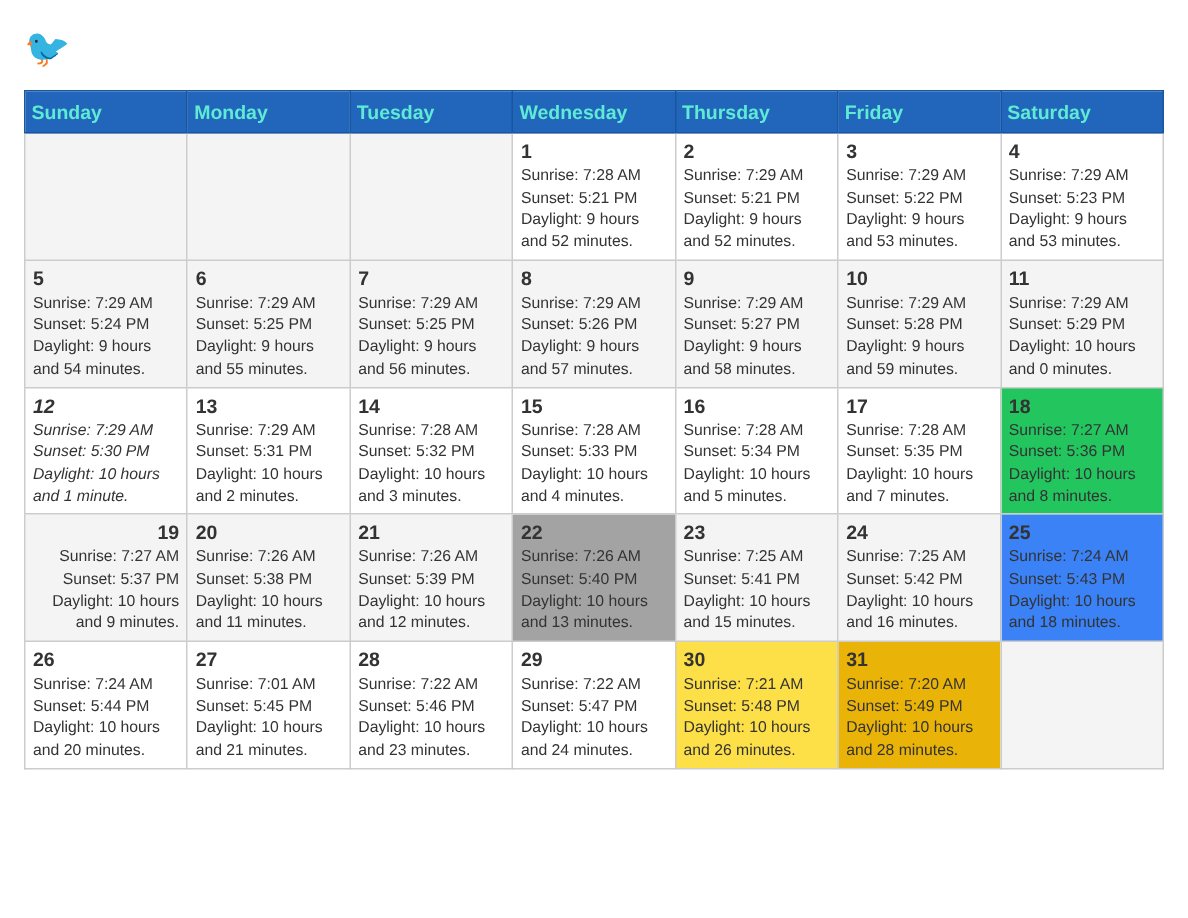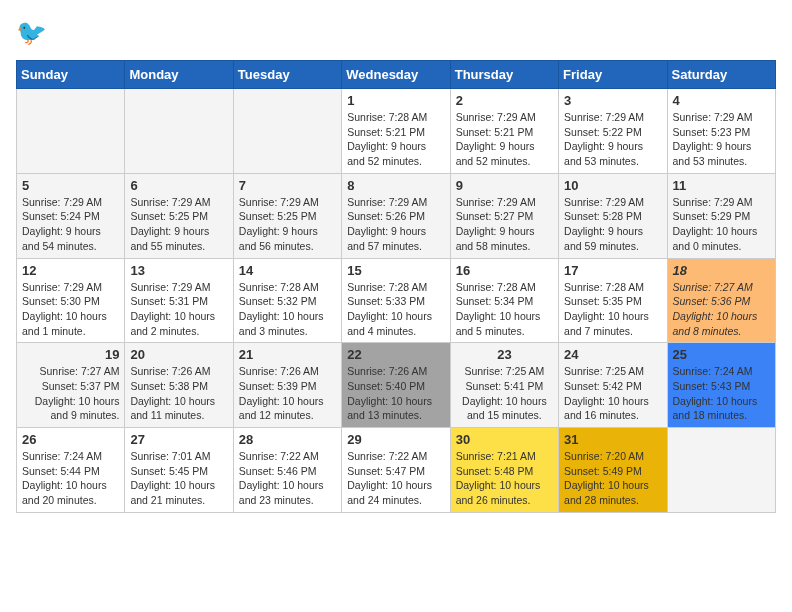--- a/index.html
+++ b/index.html
@@ -47,21 +47,21 @@
       font-weight: normal;
       color: #333;
     }
     .calendar {
       width: 100%;
       border-collapse: collapse;
       border: 1px solid #ccc;
     }
     .calendar th {
       background: #2266bb;
-      color: #ffffff;
+      color: #5eead4;
       font-size: 13px;
       padding: 6px 4px;
       text-align: left;
       border: 1px solid #1a55a0;
       font-weight: bold;
     }
     .calendar td {
       border: 1px solid #ccc;
       vertical-align: top;
       padding: 4px 5px;
@@ -193,21 +193,21 @@
 Daylight: 9 hours and 59 minutes.</div>
         </td>
         <td style="background: rgb(244, 244, 244);">
           <div class="day-number">11</div>
           <div class="day-info" style="white-space: pre-line;">Sunrise: 7:29 AM
 Sunset: 5:29 PM
 Daylight: 10 hours and 0 minutes.</div>
         </td>
       </tr>
       <tr>
-        <td style="background: rgb(255, 255, 255);">
+        <td style="background: rgb(255, 255, 255); font-style: italic;">
           <div class="day-number">12</div>
           <div class="day-info" style="white-space: pre-line;">Sunrise: 7:29 AM
 Sunset: 5:30 PM
 Daylight: 10 hours and 1 minute.</div>
         </td>
         <td style="background: rgb(255, 255, 255);">
           <div class="day-number">13</div>
           <div class="day-info" style="white-space: pre-line;">Sunrise: 7:29 AM
 Sunset: 5:31 PM
 Daylight: 10 hours and 2 minutes.</div>
@@ -229,21 +229,21 @@
           <div class="day-info" style="white-space: pre-line;">Sunrise: 7:28 AM
 Sunset: 5:34 PM
 Daylight: 10 hours and 5 minutes.</div>
         </td>
         <td style="background: rgb(255, 255, 255);">
           <div class="day-number">17</div>
           <div class="day-info" style="white-space: pre-line;">Sunrise: 7:28 AM
 Sunset: 5:35 PM
 Daylight: 10 hours and 7 minutes.</div>
         </td>
-        <td style="background: #fdba74; font-style: italic;">
+        <td style="background: #22c55e;">
           <div class="day-number">18</div>
           <div class="day-info" style="white-space: pre-line;">Sunrise: 7:27 AM
 Sunset: 5:36 PM
 Daylight: 10 hours and 8 minutes.</div>
         </td>
       </tr>
       <tr>
         <td style="background: rgb(244, 244, 244); text-align: right;">
           <div class="day-number">19</div>
           <div class="day-info" style="white-space: pre-line;">Sunrise: 7:27 AM
@@ -261,21 +261,21 @@
           <div class="day-info" style="white-space: pre-line;">Sunrise: 7:26 AM
 Sunset: 5:39 PM
 Daylight: 10 hours and 12 minutes.</div>
         </td>
         <td style="background: #a3a3a3;">
           <div class="day-number">22</div>
           <div class="day-info" style="white-space: pre-line;">Sunrise: 7:26 AM
 Sunset: 5:40 PM
 Daylight: 10 hours and 13 minutes.</div>
         </td>
-        <td style="background: rgb(244, 244, 244); text-align: center;">
+        <td style="background: rgb(244, 244, 244);">
           <div class="day-number">23</div>
           <div class="day-info" style="white-space: pre-line;">Sunrise: 7:25 AM
 Sunset: 5:41 PM
 Daylight: 10 hours and 15 minutes.</div>
         </td>
         <td style="background: rgb(244, 244, 244);">
           <div class="day-number">24</div>
           <div class="day-info" style="white-space: pre-line;">Sunrise: 7:25 AM
 Sunset: 5:42 PM
 Daylight: 10 hours and 16 minutes.</div>

